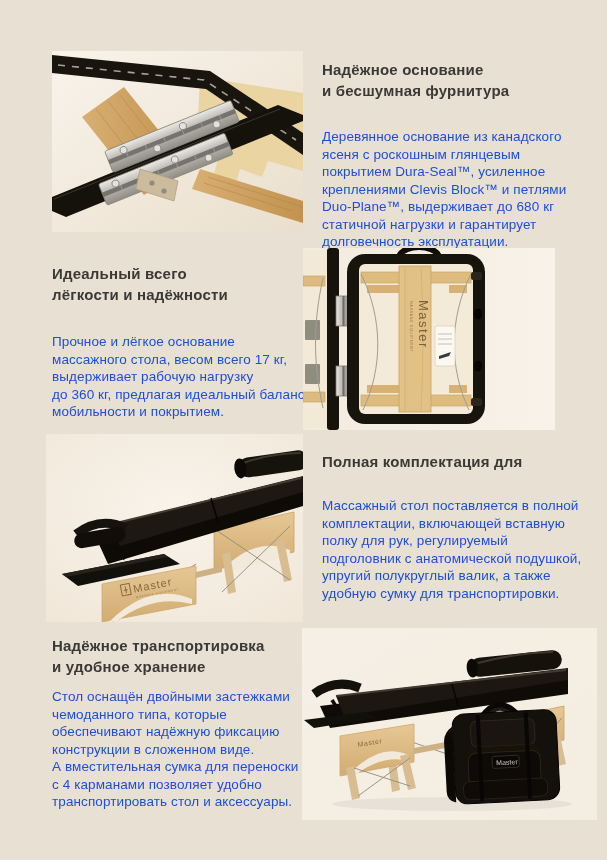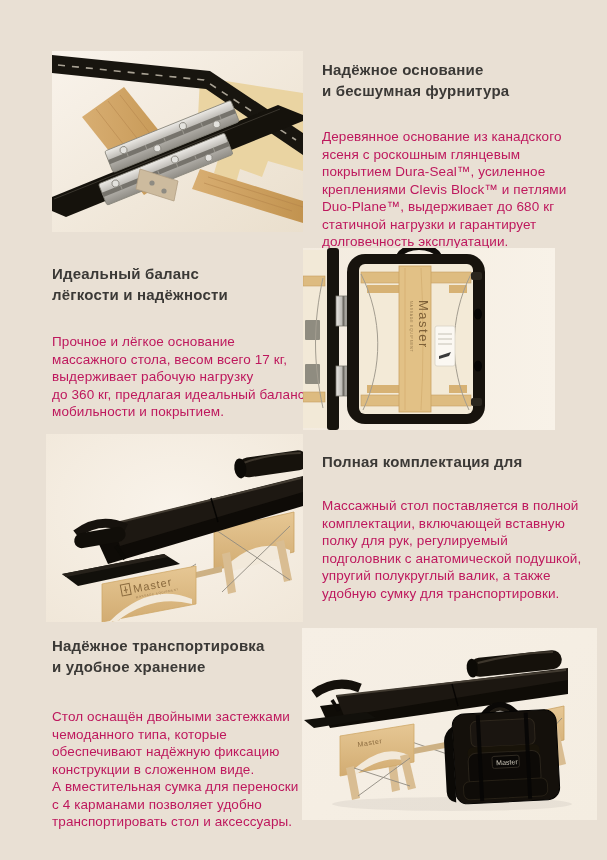--- a/index.html
+++ b/index.html
@@ -2,35 +2,35 @@
 <html><head>
 <meta charset="utf-8">
 <style>
   html,body{margin:0;padding:0;background:#e9e0d4;}
   .page{position:relative;width:607px;height:860px;background:#e9e0d4;overflow:hidden;
         font-family:"Liberation Sans",sans-serif;}
   .photo{position:absolute;overflow:hidden;}
   .photo svg{display:block;}
   .text-block{position:absolute;}
   .title{font-size:15px;font-weight:700;color:#3b3936;line-height:21px;letter-spacing:.2px;white-space:nowrap;}
-  .body{font-size:13.5px;color:#be185d;line-height:17.5px;letter-spacing:.1px;}
+  .body{font-size:13.5px;color:#1d4ed8;line-height:17.5px;letter-spacing:.1px;}
   .body div{white-space:nowrap;}
   
   #photo-1{left:52px;top:51px;width:251px;height:181px;}
   #photo-2{left:303px;top:248px;width:252px;height:182px;}
   #photo-3{left:46px;top:434px;width:257px;height:188px;}
   #photo-4{left:302px;top:628px;width:295px;height:192px;}
   #text-1{left:322px;top:59px;}
   #text-1 .body{margin-top:27px;}
   #text-2{left:52px;top:263px;}
   #text-2 .body{margin-top:28px;}
   #text-3{left:322px;top:451px;}
   #text-3 .body{margin-top:25px;}
   #text-4{left:52px;top:635px;}
-  #text-4 .body{margin-top:31px;}
+  #text-4 .body{margin-top:11px;}
 </style>
 </head>
 <body>
 
 <div class="page">
 
   <figure class="photo" id="photo-1" style="margin:0;">
     <svg width="251" height="181" viewBox="0 0 251 181">
       <defs>
         <linearGradient id="p1bg" x1="0" y1="0" x2="1" y2="1">
@@ -104,21 +104,21 @@
       <div>покрытием Dura-Seal™, усиленное</div>
       <div>креплениями Clevis Block™ и петлями</div>
       <div>Duo-Plane™, выдерживает до 680 кг</div>
       <div>статичной нагрузки и гарантирует</div>
       <div>долговечность эксплуатации.</div>
     </div>
   </div>
 
   <div class="text-block" id="text-2">
     <div class="title">
-      <div>Идеальный баланс</div>
+      <div>Идеальный всего</div>
       <div>лёгкости и надёжности</div>
     </div>
     <div class="body">
       <div>Прочное и лёгкое основание</div>
       <div>массажного стола, весом всего 17 кг,</div>
       <div>выдерживает рабочую нагрузку</div>
       <div>до 360 кг, предлагая идеальный баланс</div>
       <div>мобильности и покрытием.</div>
     </div>
   </div>

